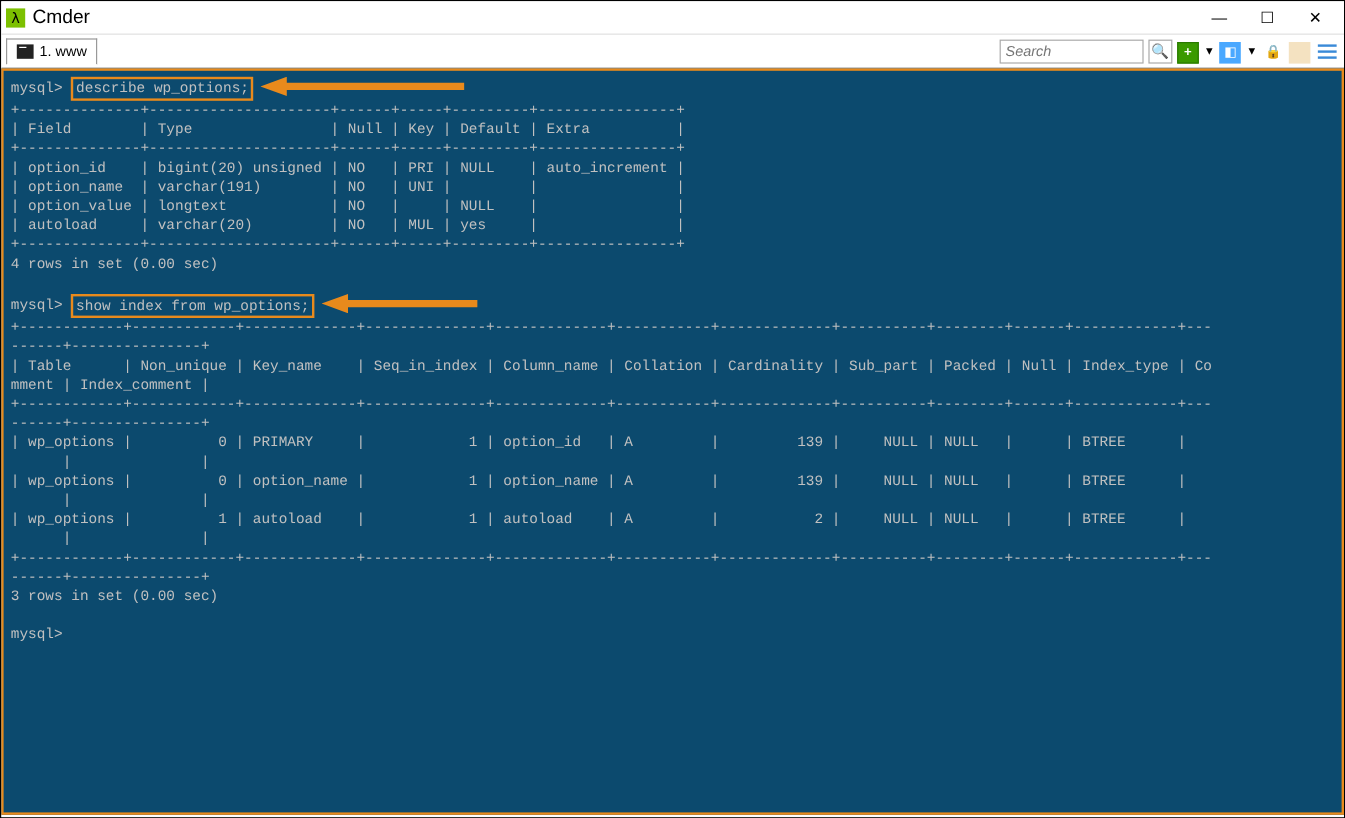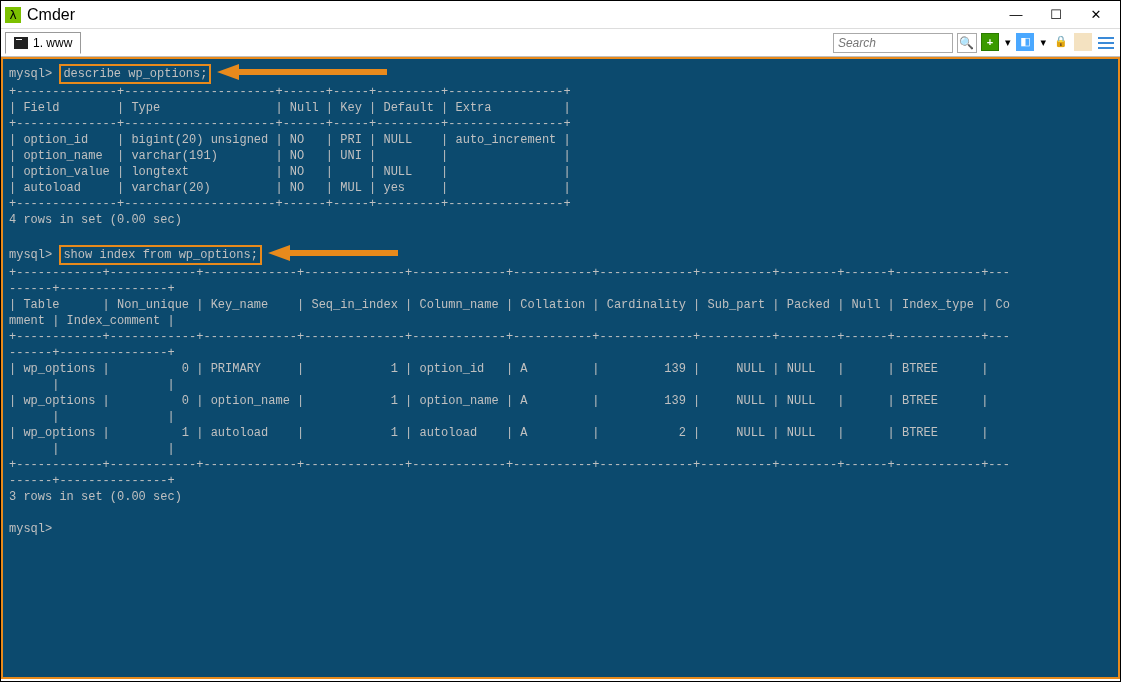--- a/index.html
+++ b/index.html
@@ -49,21 +49,21 @@
     border-bottom: 1px solid #fff;
     background: #fff;
     height: 22px;
   }
   .tab-icon {
     width: 14px; height: 12px; background: #222;
     margin-right: 5px; position: relative;
   }
   .tab-icon::before { content:""; position:absolute; top:2px; left:2px; width:6px; height:1px; background:#fff; }
   .toolbar-right {
-    margin-left: auto; display: flex; align-items: flex-start; gap: 4px;
+    margin-left: auto; display: flex; align-items: flex-end; gap: 4px;
   }
   .search {
     width: 120px; height: 20px; font-size: 12px;
     padding: 0 4px; border: 1px solid #aaa; color: #888; font-style: italic;
   }
   .search-btn {
     width: 20px; height: 20px; border:1px solid #aaa;
     display:flex; align-items:center; justify-content:center;
     font-size: 12px; color:#555;
   }

